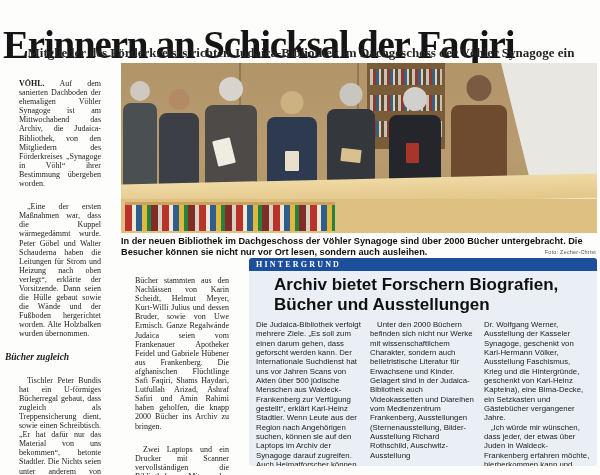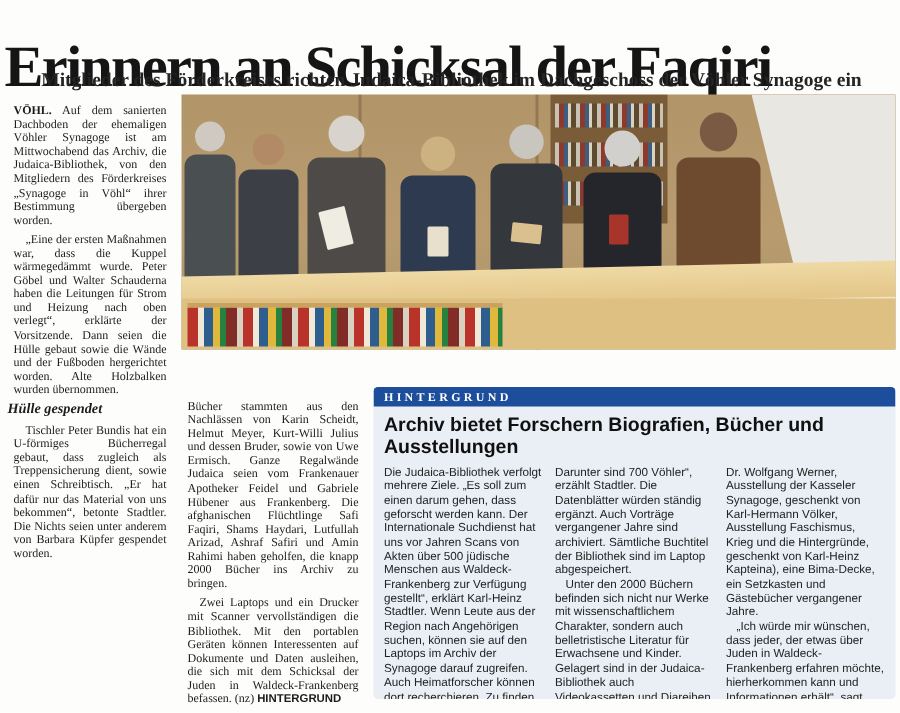--- a/index.html
+++ b/index.html
@@ -13,21 +13,21 @@
             font-size:39px;letter-spacing:-1.2px;color:#151515;white-space:nowrap;}
   .subhead{position:absolute;left:5px;top:45px;width:592px;
            font-family:"Liberation Serif",serif;font-weight:700;
            font-size:13px;color:#242424;text-align:center;}
 
   
   .bodycol{position:absolute;font-size:8px;line-height:9.1px;
            text-align:justify;color:#1c1c1c;}
   #col1{left:5px;top:65px;width:110px;height:408px;}
   #col2{left:121px;top:262px;width:122px;height:211px;}
-  .bodycol p{margin:4px;}
+  .bodycol p{margin:14px;}
   .bodycol p.ind{text-indent:8px;}
   .lead{font-weight:700;}
   .crosshead{font-style:italic;font-weight:700;font-size:9.5px;
              margin:5px 0 3px 0 !important;text-align:left;text-indent:0;}
   .reftag{font-family:"Liberation Sans",sans-serif;font-weight:700;font-size:7.6px;}
 
   
   .photo{position:absolute;left:121px;top:63px;width:476px;height:170px;
          overflow:hidden;background:linear-gradient(180deg,#b29469 0%,#b89c70 55%,#a8905f 100%);}
   .plank{position:absolute;top:0;bottom:0;width:2px;background:rgba(90,70,40,.35);}
@@ -54,40 +54,40 @@
            font-size:9.2px;line-height:10.8px;color:#111;}
   .credit{position:absolute;right:1px;top:11px;font-weight:400;
           font-size:5.5px;color:#555;letter-spacing:.2px;}
 
   
   .hbox{position:absolute;left:249px;top:258px;width:348px;height:208px;
         background:#e9eff5;border-radius:3px;overflow:hidden;}
   .hbar{height:13px;background:#1d4e9b;color:#ffffff;
         font-family:"Liberation Serif",serif;font-weight:700;font-size:8px;
         letter-spacing:2.2px;line-height:13px;padding-left:7px;}
-  .htitle{padding:4px 7px 2px 7px;font-family:"Liberation Sans",sans-serif;
-          font-weight:700;font-size:13px;color:#101010;}
+  .htitle{padding:4px 7px 2px 25px;font-family:"Liberation Sans",sans-serif;
+          font-weight:700;font-size:17px;color:#101010;}
   .hcols{display:flex;gap:8px;padding:3px 7px 0 7px;}
   .hcol{flex:1;font-family:"Liberation Sans",sans-serif;font-size:7.8px;
         line-height:9.35px;color:#222;}
   .hcol p{margin:0;}
   .hcol p.ind{text-indent:7px;}
 </style>
 </head>
 <body>
 
 <div class="page">
 
   <h1 class="headline">Erinnern an Schicksal der Faqiri</h1>
   <div class="subhead">Mitglieder des Förderkreises richten Judaica-Bibliothek im Dachgeschoss der Vöhler Synagoge ein</div>
 
   <div class="bodycol" id="col1">
     <p><span class="lead">VÖHL.</span> <span>Auf dem sanierten Dachboden der ehemaligen Vöhler Synagoge ist am Mittwochabend das Archiv, die Judaica-Bibliothek, von den Mitgliedern des Förderkreises „Synagoge in Vöhl“ ihrer Bestimmung übergeben worden.</span></p>
     <p class="ind">„Eine der ersten Maßnahmen war, dass die Kuppel wärmegedämmt wurde. Peter Göbel und Walter Schauderna haben die Leitungen für Strom und Heizung nach oben verlegt“, erklärte der Vorsitzende. Dann seien die Hülle gebaut sowie die Wände und der Fußboden hergerichtet worden. Alte Holzbalken wurden übernommen.</p>
-    <p class="crosshead">Hülle gespendet</p>
+    <p class="crosshead">Bücher zugleich</p>
     <p class="ind">Tischler Peter Bundis hat ein U-förmiges Bücherregal gebaut, dass zugleich als Treppensicherung dient, sowie einen Schreibtisch. „Er hat dafür nur das Material von uns bekommen“, betonte Stadtler. Die Nichts seien unter anderem von Barbara Küpfer gespendet worden.</p>
   </div>
 
   <div class="photo">
     <div class="plank" style="left:118px"></div>
     <div class="plank" style="left:236px"></div>
     <div class="ceiling"></div>
     <div class="bgshelf">
       <div class="row" style="top:6px"></div>
       <div class="row" style="top:32px"></div>
@@ -125,35 +125,38 @@
     <div class="person" style="left:330px;top:12px;width:56px;height:134px">
       <div class="head" style="top:0;width:25px;height:26px;background:#7a5a43"></div>
       <div class="torso" style="height:104px;background:#6e4a2e"></div>
     </div>
 
     <div class="counter-top"></div>
     <div class="counter-front"></div>
     <div class="underspines"></div>
   </div>
 
+  <div class="caption">
+    <span>In der neuen Bibliothek im Dachgeschoss der Vöhler Synagoge sind über 2000 Bücher untergebracht. Die Besucher können sie nicht nur vor Ort lesen, sondern auch ausleihen.</span>
+    <span class="credit">Foto: Zecher-Christ</span>
+  </div>
 
   <div class="bodycol" id="col2">
     <p>Bücher stammten aus den Nachlässen von Karin Scheidt, Helmut Meyer, Kurt-Willi Julius und dessen Bruder, sowie von Uwe Ermisch. Ganze Regalwände Judaica seien vom Frankenauer Apotheker Feidel und Gabriele Hübener aus Frankenberg. Die afghanischen Flüchtlinge Safi Faqiri, Shams Haydari, Lutfullah Arizad, Ashraf Safiri und Amin Rahimi haben geholfen, die knapp 2000 Bücher ins Archiv zu bringen.</p>
     <p class="ind"><span>Zwei Laptops und ein Drucker mit Scanner vervollständigen die Bibliothek. Mit den portablen Geräten können Interessenten auf Dokumente und Daten ausleihen, die sich mit dem Schicksal der Juden in Waldeck-Frankenberg befassen. (nz)</span> <span class="reftag">HINTERGRUND</span></p>
   </div>
 
   <div class="hbox">
     <div class="hbar">HINTERGRUND</div>
     <div class="htitle">Archiv bietet Forschern Biografien, Bücher und Ausstellungen</div>
     <div class="hcols">
       <div class="hcol">
         <p>Die Judaica-Bibliothek verfolgt mehrere Ziele. „Es soll zum einen darum gehen, dass geforscht werden kann. Der Internationale Suchdienst hat uns vor Jahren Scans von Akten über 500 jüdische Menschen aus Waldeck-Frankenberg zur Verfügung gestellt“, erklärt Karl-Heinz Stadtler. Wenn Leute aus der Region nach Angehörigen suchen, können sie auf den Laptops im Archiv der Synagoge darauf zugreifen. Auch Heimatforscher können dort recherchieren. Zu finden seien 5729 Kurzbiografien, manchmal auch längere Biografien zum Thema „Juden in Waldeck-Frankenberg“.</p>
       </div>
       <div class="hcol">
-        <p>Darunter sind 700 Vöhler“, erzählt Stadtler. Die Datenblätter würden ständig ergänzt. Auch Vorträge vergangener Jahre sind archiviert. Sämtliche Buchtitel der Bibliothek sind im Laptop abgespeichert.</p>
         <p class="ind">Unter den 2000 Büchern befinden sich nicht nur Werke mit wissenschaftlichem Charakter, sondern auch belletristische Literatur für Erwachsene und Kinder. Gelagert sind in der Judaica-Bibliothek auch Videokassetten und Diareihen vom Medienzentrum Frankenberg, Ausstellungen (Sternenausstellung, Bilder-Ausstellung Richard Rothschild, Auschwitz-Ausstellung</p>
       </div>
       <div class="hcol">
         <p>Dr. Wolfgang Werner, Ausstellung der Kasseler Synagoge, geschenkt von Karl-Hermann Völker, Ausstellung Faschismus, Krieg und die Hintergründe, geschenkt von Karl-Heinz Kapteina), eine Bima-Decke, ein Setzkasten und Gästebücher vergangener Jahre.</p>
         <p class="ind">„Ich würde mir wünschen, dass jeder, der etwas über Juden in Waldeck-Frankenberg erfahren möchte, hierherkommen kann und Informationen erhält“, sagt Stadtler. Er hofft, dass weitere Forscherkollegen aus Waldeck-Frankenberg ebenfalls digitale Medien zur Verfügung stellen. (nz)</p>
       </div>
     </div>
   </div>
 
 </div>

